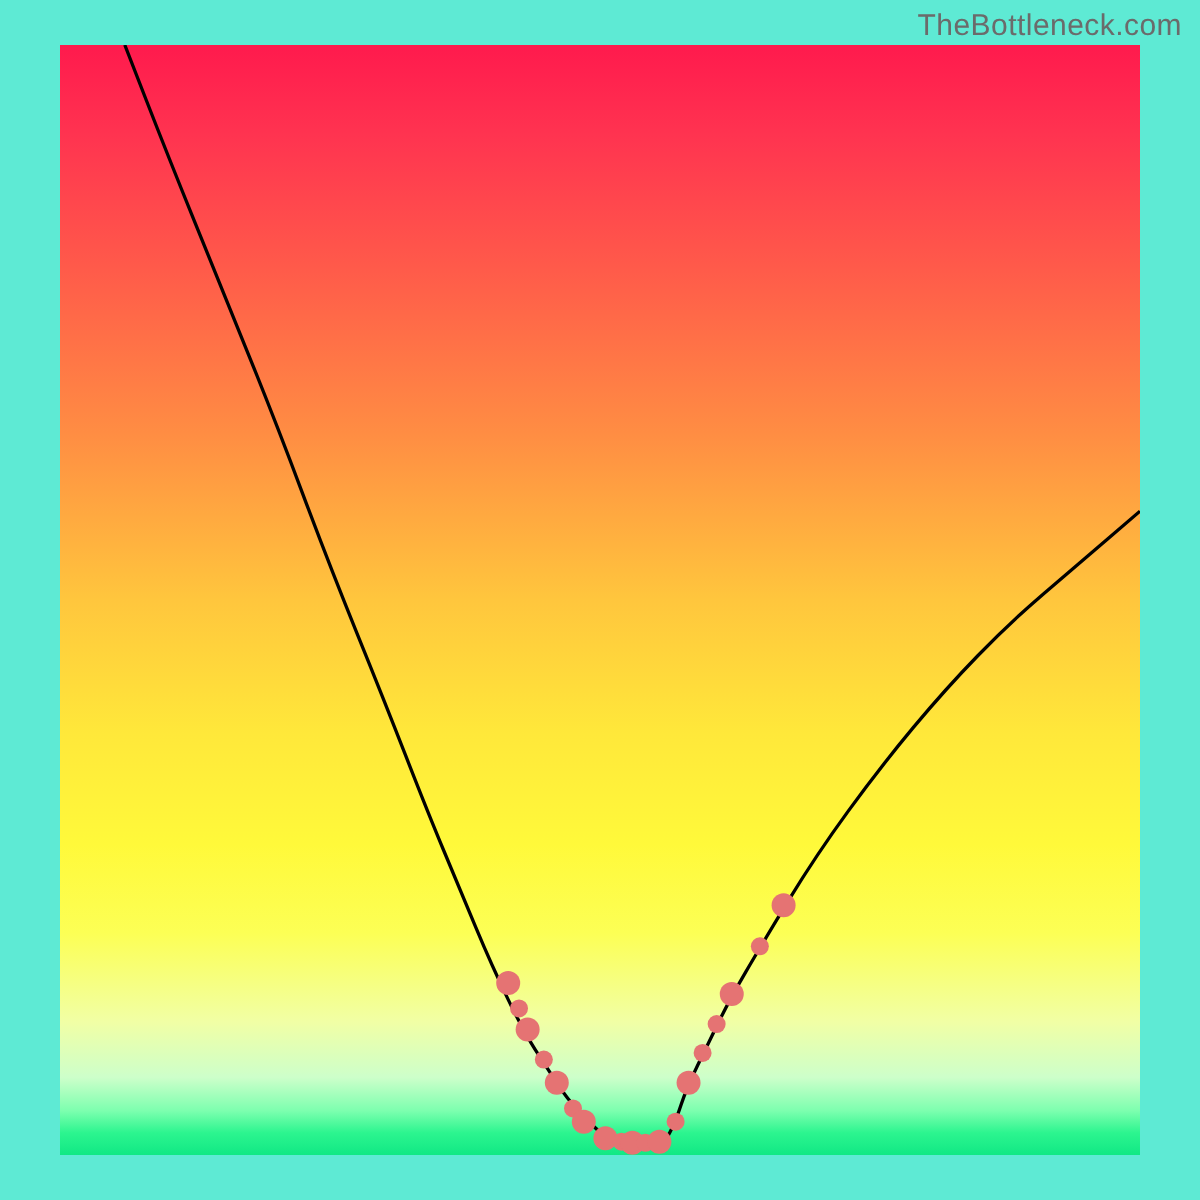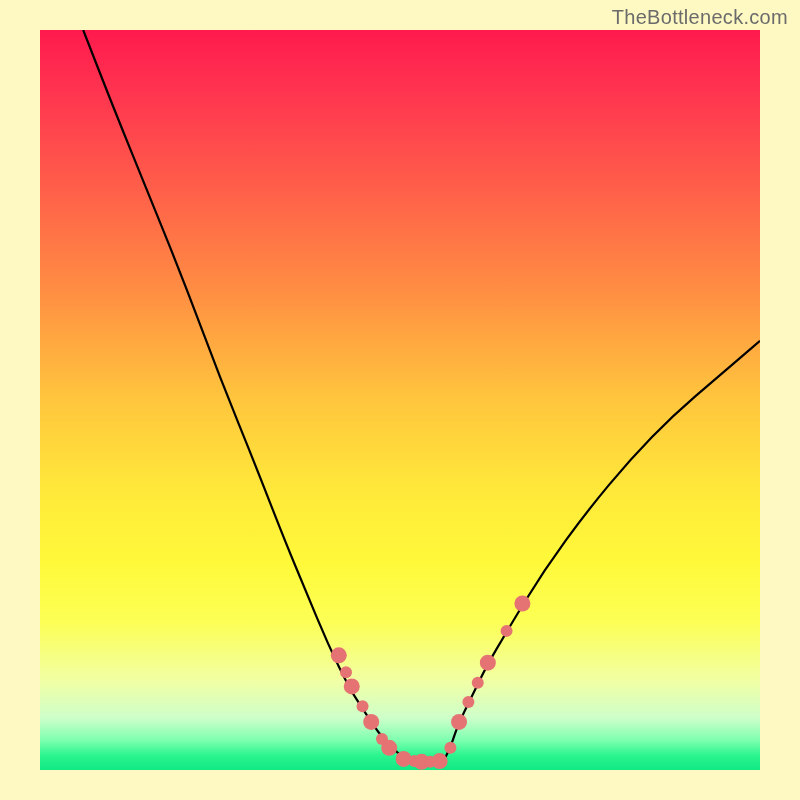--- a/index.html
+++ b/index.html
@@ -10,21 +10,21 @@
     background: #000;
     overflow: hidden;
     font-family: Arial, Helvetica, sans-serif;
   }
   .frame {
     position: absolute;
     left: 0;
     top: 0;
     width: 800px;
     height: 800px;
-    background: #fef9c3;
+    background: #5eead4;
   }
   .plot {
     position: absolute;
     left: 40px;
     top: 30px;
     width: 720px;
     height: 740px;
     background: linear-gradient(to bottom,
       #ff1a4d 0%,
       #ff3350 8%,

